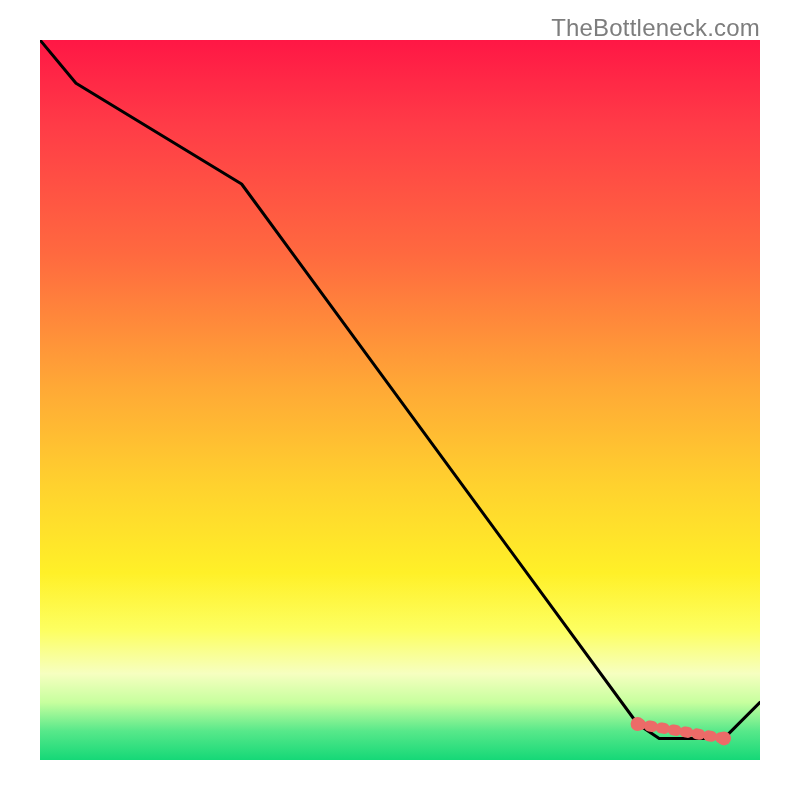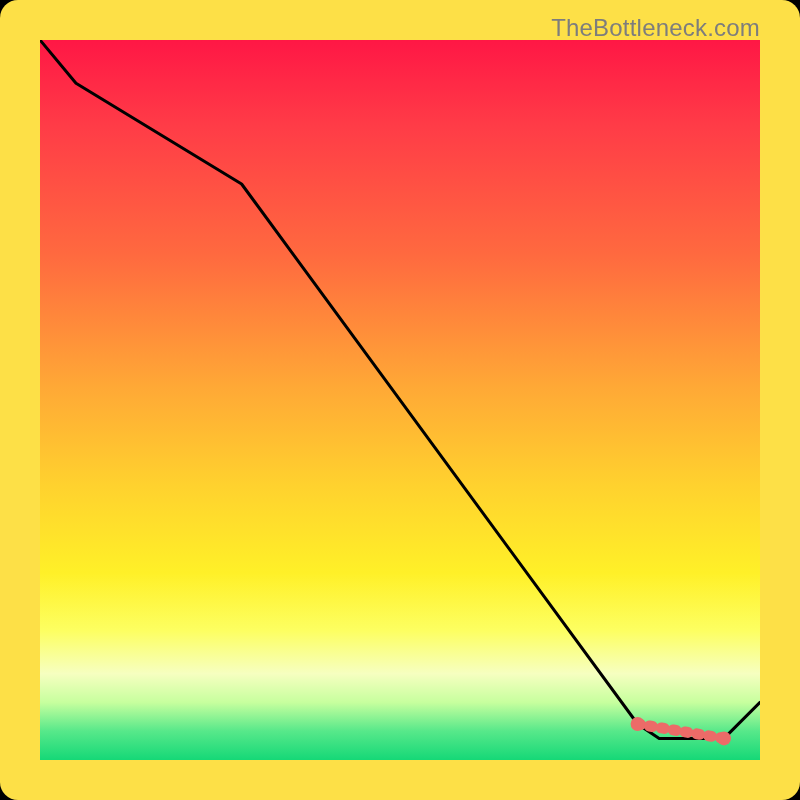--- a/index.html
+++ b/index.html
@@ -8,22 +8,21 @@
     width: 800px;
     height: 800px;
     background: #000;
     overflow: hidden;
     font-family: Arial, Helvetica, sans-serif;
   }
   .frame {
     position: relative;
     width: 800px;
     height: 800px;
-    background: #fde047;
-    border-radius: 18px;
+    background: #ffffff;
   }
   .plot-area {
     position: absolute;
     left: 40px;
     top: 40px;
     width: 720px;
     height: 720px;
     
     background: linear-gradient(
       to bottom,

